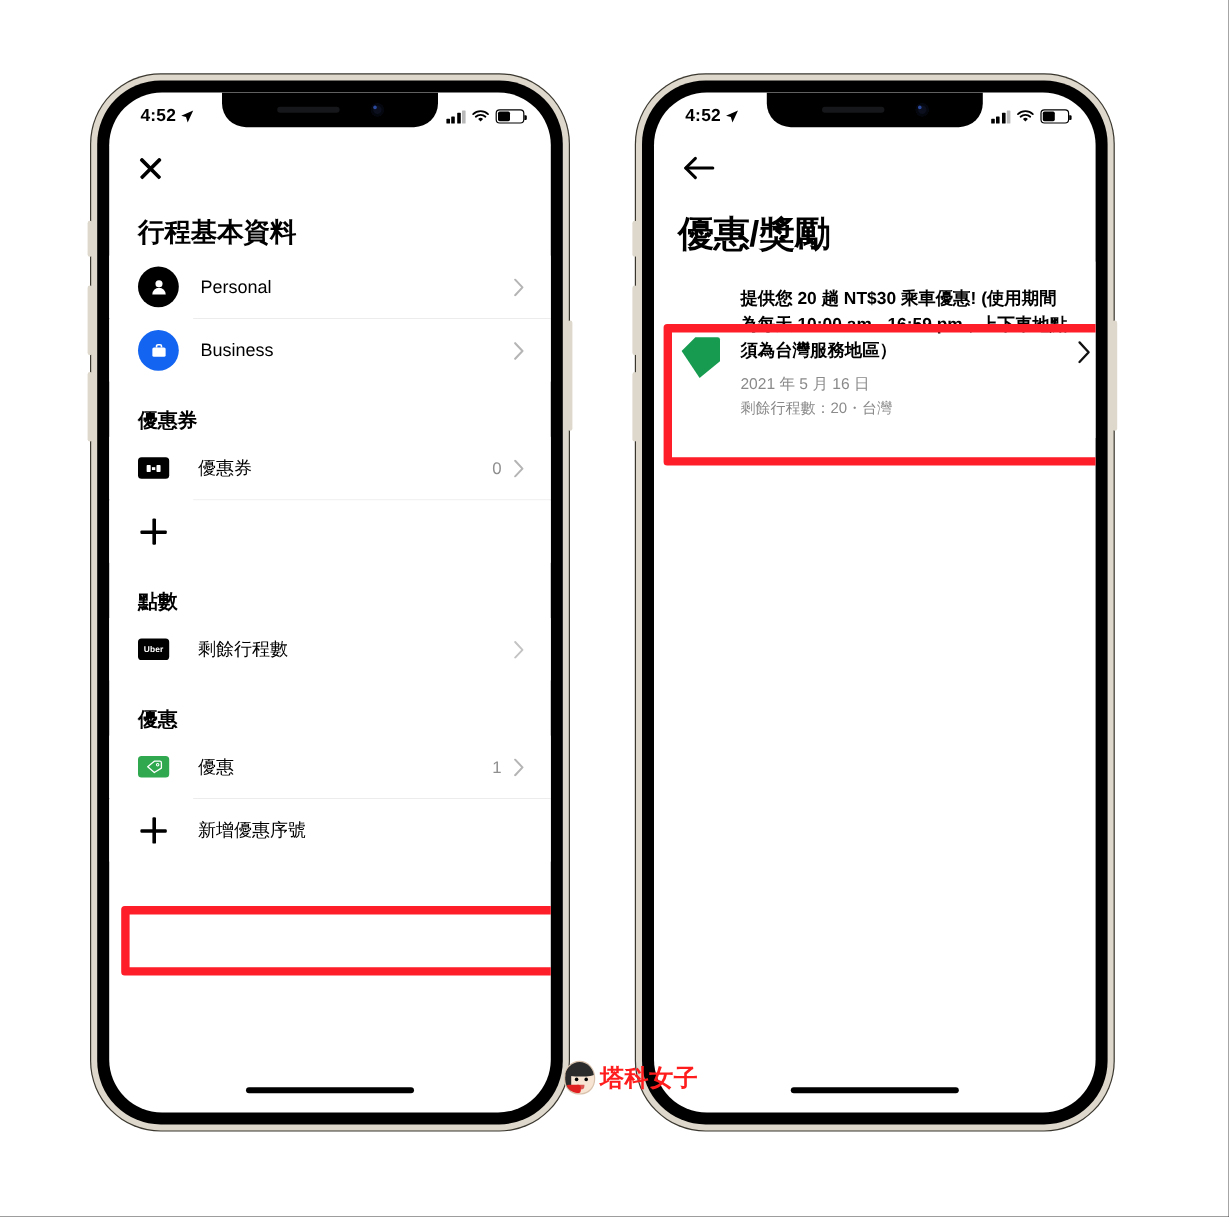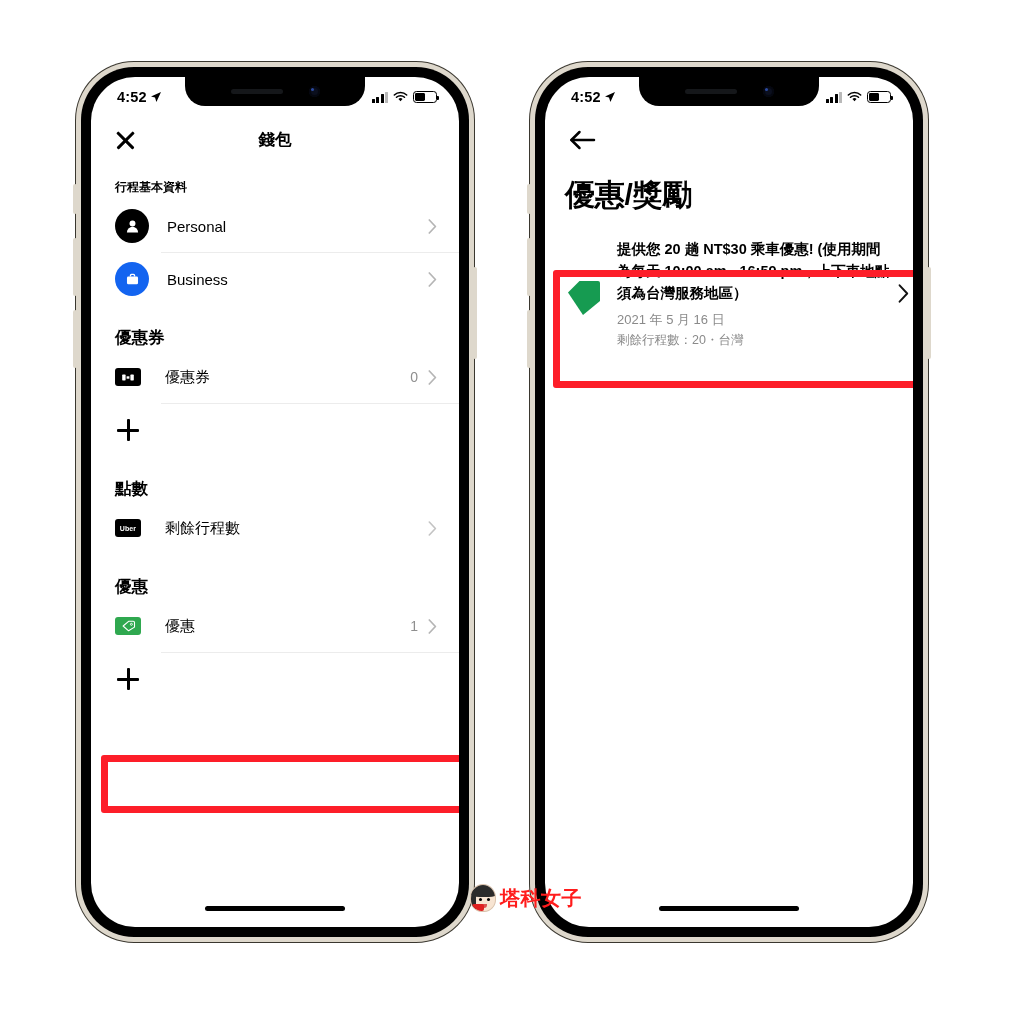--- a/index.html
+++ b/index.html
@@ -98,21 +98,21 @@
   .close-x::after  { transform: rotate(-45deg); }
   .head-title { width: 100%; text-align: center; font-size: 16.5px; font-weight: 700; color: #000; }
 
   .back-arrow { position: absolute; left: 24px; width: 27px; height: 24px; cursor: pointer; }
   .back-arrow svg { display: block; }
 
   .page-title { padding: 14px 20px 2px; font-size: 30px; font-weight: 800; color: #000;
                 letter-spacing: -0.3px; }
 
   
-  .section-label { padding: 18px 24px 4px; font-size: 12px; font-weight: 700; color: #000; }
+  .section-label { padding: 18px 24px 4px; font-size: 22px; font-weight: 700; color: #000; }
   .sub-label { padding: 22px 24px 2px; font-size: 16.5px; font-weight: 700; color: #000; }
 
   .row {
     display: flex; align-items: center; min-height: 52px;
     padding: 0 22px 0 24px; position: relative; background: #fff;
   }
   .row .ico { flex: 0 0 auto; display: flex; align-items: center; justify-content: center; }
   .row .label { flex: 1 1 auto; font-size: 15px; font-weight: 400; color: #000; }
   .row .count { font-size: 14px; color: #8f8f8f; margin-right: 10px; }
   .chev { width: 9px; height: 15px; flex: 0 0 auto; }
@@ -232,21 +232,20 @@
             </svg>
             <div class="batt">
                 <div class="batt-fill"></div>
               </div>
           </div>
         </div>
 
         <div class="app-head">
           <div class="head-row">
             <div class="close-x"></div>
-            <div class="head-title">錢包</div>
           </div>
         </div>
 
         <div class="section-label">行程基本資料</div>
 
         <div class="row">
           <div class="avatar personal ico">
             <svg width="17" height="17" viewBox="0 0 20 20">
               <circle cx="10" cy="6.4" r="3.5" fill="#fff"></circle>
               <path d="M3.4 17 a6.6 6.6 0 0 1 13.2 0 Z" fill="#fff"></path>
@@ -327,20 +326,21 @@
           <div class="chev">
             <svg width="9" height="15" viewBox="0 0 9 15">
                 <path d="M1.3 1 L7.4 7.5 L1.3 14" stroke="#b5b5b5" stroke-width="1.7" fill="none" stroke-linecap="round" stroke-linejoin="round"></path>
               </svg>
           </div>
         </div>
         <div class="divider"></div>
 
         <div class="row">
           <div class="plus-ico ico"></div>
+          <div class="label">新增優惠序號</div>
         </div>
 
         <div class="hl-box hl-left"></div>
         <div class="home-ind"></div>
       </div>
     </div>
   </div>
 
   <div class="phone right">
     <div class="btn-hw btn-mute"></div>

